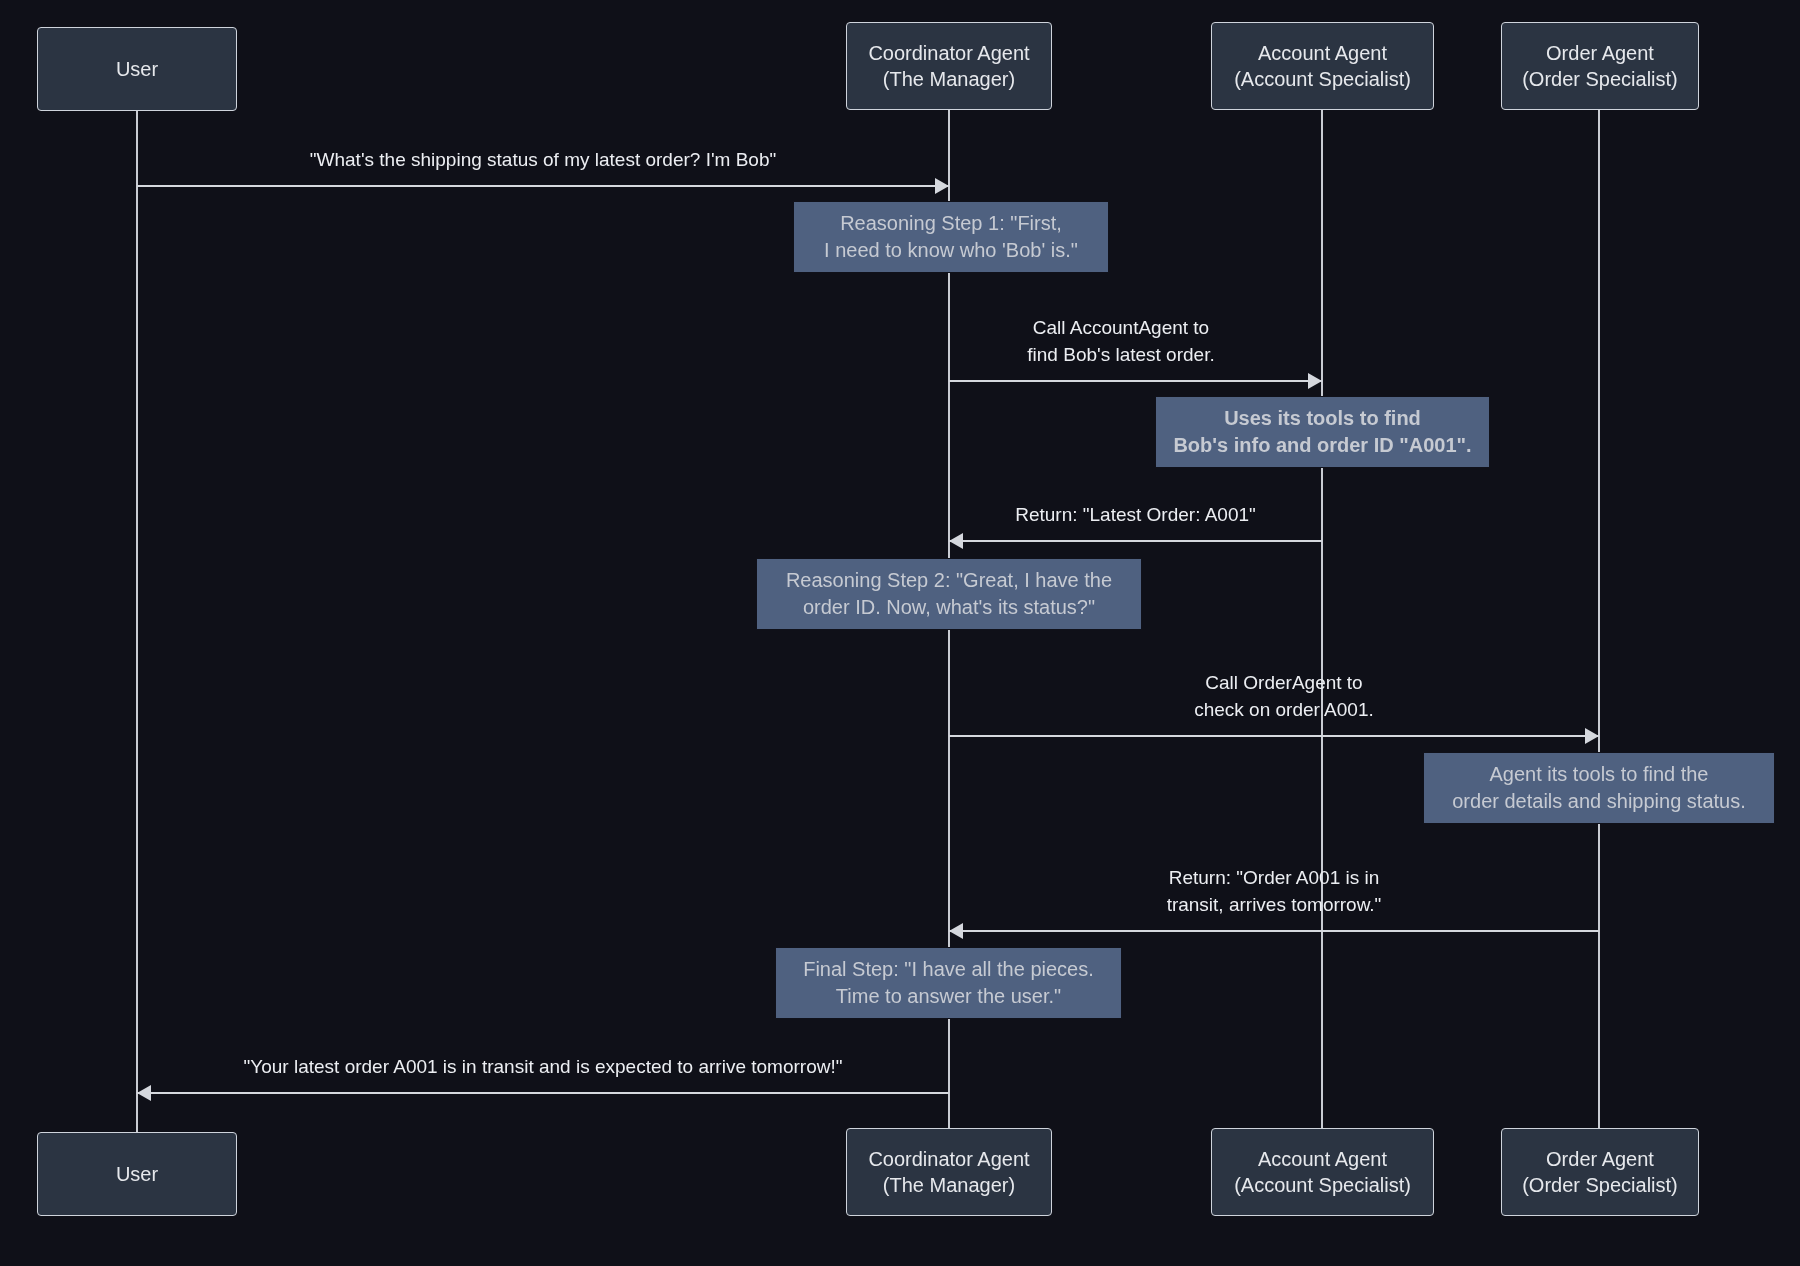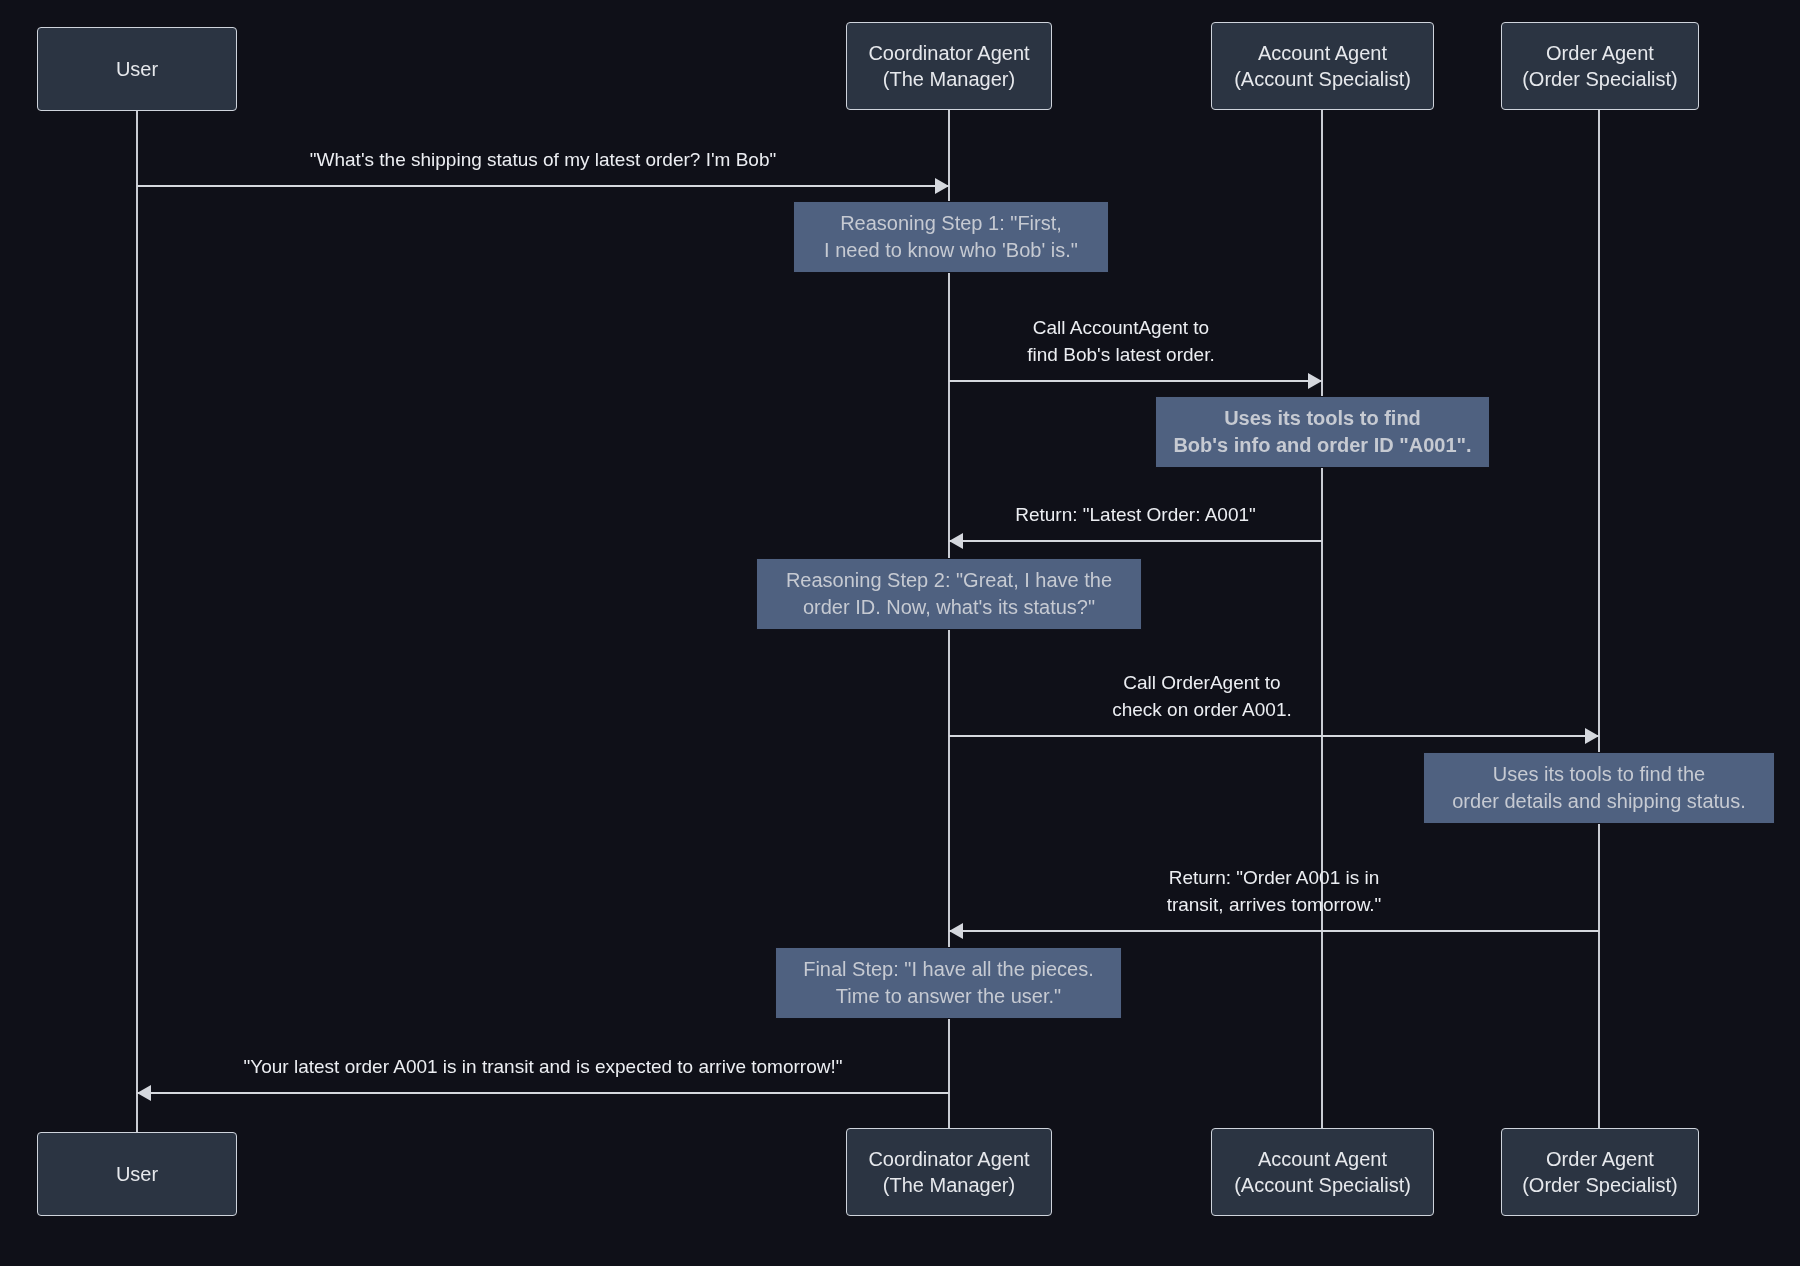--- a/index.html
+++ b/index.html
@@ -87,38 +87,38 @@
       <div class="msg-label" style="left: 137px; width: 812px; top: 146px;">"What's the shipping status of my latest order? I'm Bob"</div>
       <div class="msg-line" style="left: 949px; width: 373px; top: 380px;"></div>
       <div class="arrow-r" style="top: 373px; left: 1308px;"></div>
       <div class="msg-label" style="left: 949px; width: 344px; top: 314px;">Call AccountAgent to
 find Bob's latest order.</div>
       <div class="msg-line" style="left: 949px; width: 373px; top: 540px;"></div>
       <div class="arrow-l" style="top: 533px; left: 949px;"></div>
       <div class="msg-label" style="left: 949px; width: 373px; top: 501px;">Return: "Latest Order: A001"</div>
       <div class="msg-line" style="left: 949px; width: 650px; top: 735px;"></div>
       <div class="arrow-r" style="top: 728px; left: 1585px;"></div>
-      <div class="msg-label" style="left: 904px; width: 596px; top: 669px;">Call OrderAgent to
+      <div class="msg-label" style="left: 986px; width: 596px; top: 669px;">Call OrderAgent to
 check on order A001.</div>
       <div class="msg-line" style="left: 949px; width: 650px; top: 930px;"></div>
       <div class="arrow-l" style="top: 923px; left: 949px;"></div>
       <div class="msg-label" style="left: 949px; width: 650px; top: 864px;">Return: "Order A001 is in
 transit, arrives tomorrow."</div>
       <div class="msg-line" style="left: 137px; width: 812px; top: 1092px;"></div>
       <div class="arrow-l" style="top: 1085px; left: 137px;"></div>
       <div class="msg-label" style="left: 137px; width: 812px; top: 1053px;">"Your latest order A001 is in transit and is expected to arrive tomorrow!"</div>
     </div>
   <div id="notes">
       <div class="note" style="left: 793px; top: 201px; width: 316px; height: 72px;">Reasoning Step 1: "First,
 I need to know who 'Bob' is."</div>
       <div class="note" style="left: 1155px; top: 396px; width: 335px; height: 72px; font-weight: bold;">Uses its tools to find
 Bob's info and order ID "A001".</div>
       <div class="note" style="left: 756px; top: 558px; width: 386px; height: 72px;">Reasoning Step 2: "Great, I have the
 order ID. Now, what's its status?"</div>
-      <div class="note" style="left: 1423px; top: 752px; width: 352px; height: 72px;">Uses its tools to find the
+      <div class="note" style="left: 1423px; top: 752px; width: 352px; height: 72px;">Agent its tools to find the
 order details and shipping status.</div>
       <div class="note" style="left: 775px; top: 947px; width: 347px; height: 72px;">Final Step: "I have all the pieces.
 Time to answer the user."</div>
     </div>
   <div id="actors-top">
       <div class="actor" style="left: 37px; top: 27px; width: 200px; height: 84px;">User</div>
       <div class="actor" style="left: 846px; top: 22px; width: 206px; height: 88px;">Coordinator Agent
 (The Manager)</div>
       <div class="actor" style="left: 1211px; top: 22px; width: 223px; height: 88px;">Account Agent
 (Account Specialist)</div>

